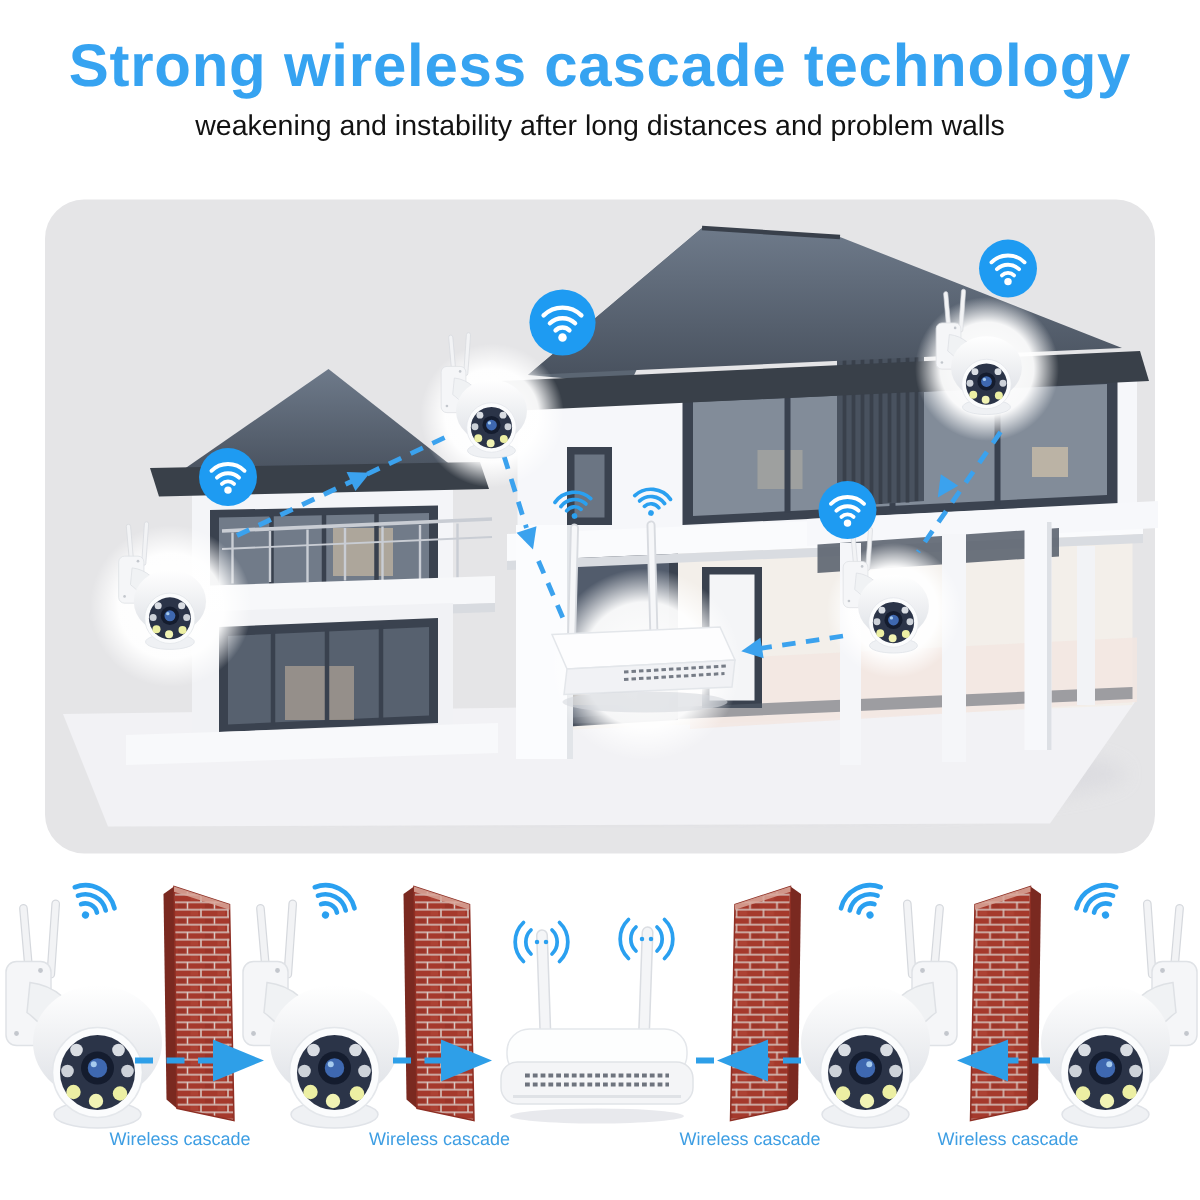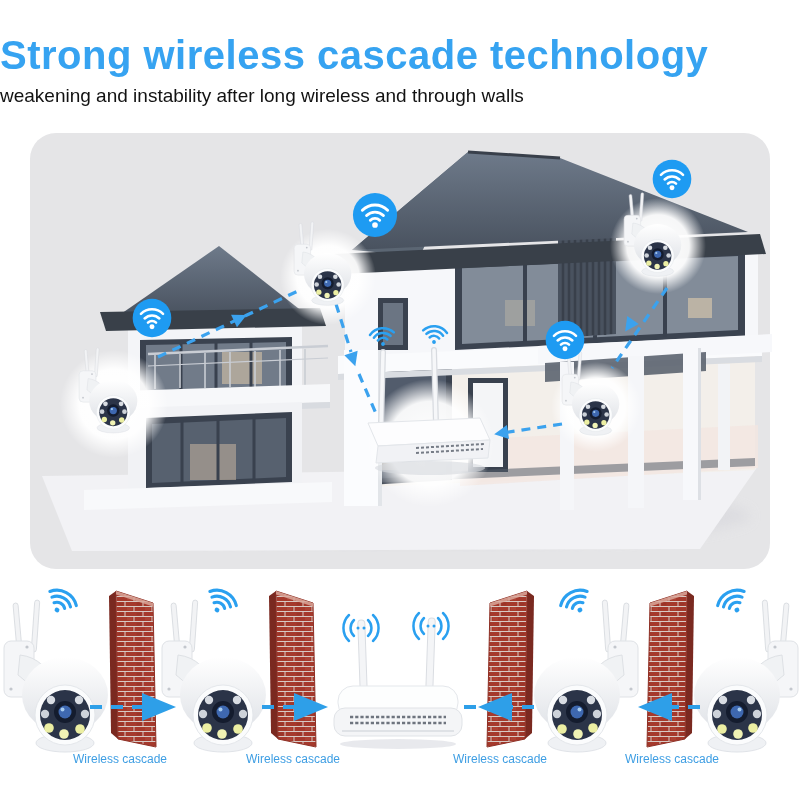--- a/index.html
+++ b/index.html
@@ -1,20 +1,20 @@
 <!DOCTYPE html>
 <html><head>
 <meta charset="utf-8">
 <style>
   html,body{margin:0;padding:0;}
   body{
     width:800px;height:800px;position:relative;overflow:hidden;
     background:#ffffff;font-family:"Liberation Sans", sans-serif;
   }
-  .header{position:absolute;top:17px;left:0;width:800px;}
+  .header{position:absolute;top:6px;left:0;width:800px;text-align:center;}
   .title{
     margin:16px 0 6px 0;font-size:40px;font-weight:700;color:#36A3F1;
     letter-spacing:0.5px;
   }
   .subtitle{font-size:19px;color:#121212;line-height:24px;margin:0;}
   .scene-backdrop{
     position:absolute;left:30px;top:133px;width:740px;height:436px;
     background:#E5E5E7;border-radius:26px;
   }
   .illustration{position:absolute;left:0;top:0;}
@@ -315,19 +315,19 @@
 
     <use href="#wifiFan" transform="translate(57,610) rotate(28)"></use>
     <use href="#wifiFan" transform="translate(217,610) rotate(28)"></use>
     <use href="#wifiFan" transform="translate(580,610) rotate(-28)"></use>
     <use href="#wifiFan" transform="translate(737,610) rotate(-28)"></use>
   </g>
 </svg>
 
 <div class="header">
   <h1 class="title">Strong wireless cascade technology</h1>
-  <p class="subtitle">weakening and instability after long wireless and through walls</p>
+  <p class="subtitle">weakening and instability after long distances and problem walls</p>
 </div>
 
 <div class="cascade-label lbl-1">Wireless cascade</div>
 <div class="cascade-label lbl-2">Wireless cascade</div>
 <div class="cascade-label lbl-3">Wireless cascade</div>
 <div class="cascade-label lbl-4">Wireless cascade</div>
 
 </body></html>

